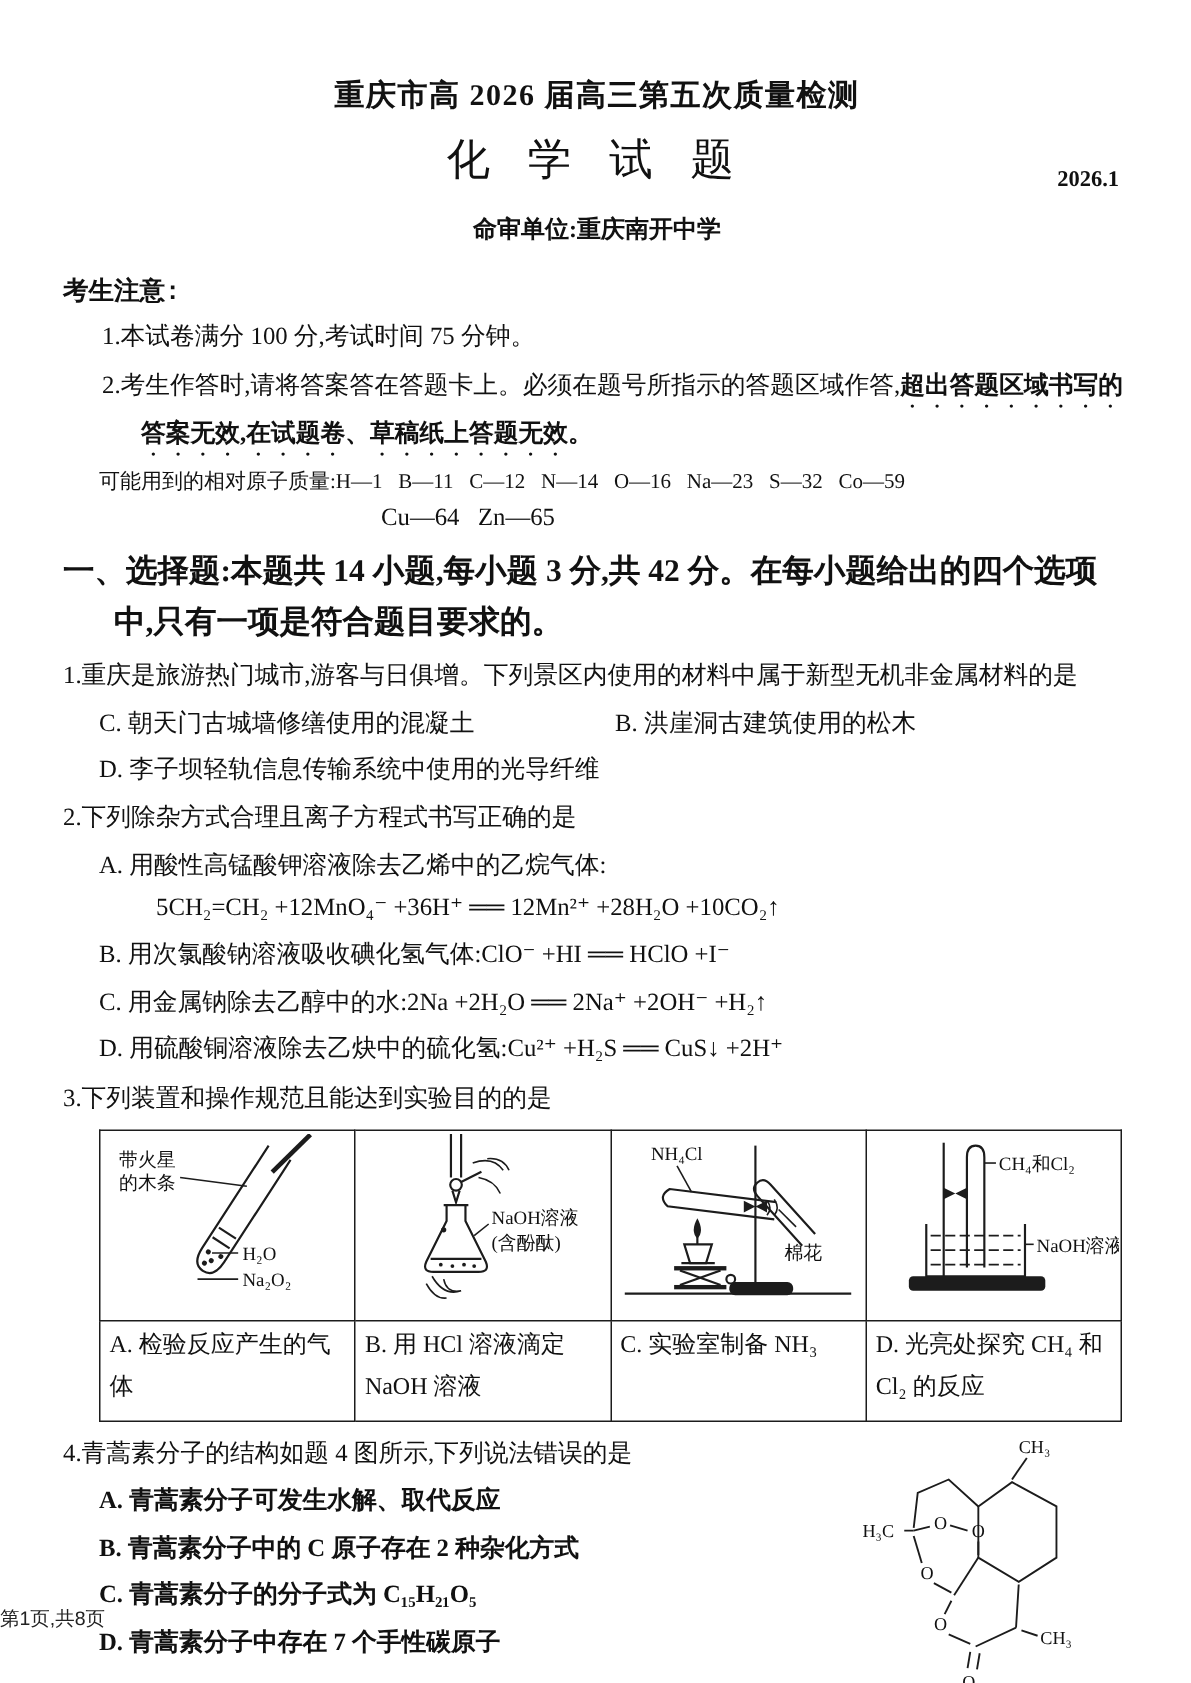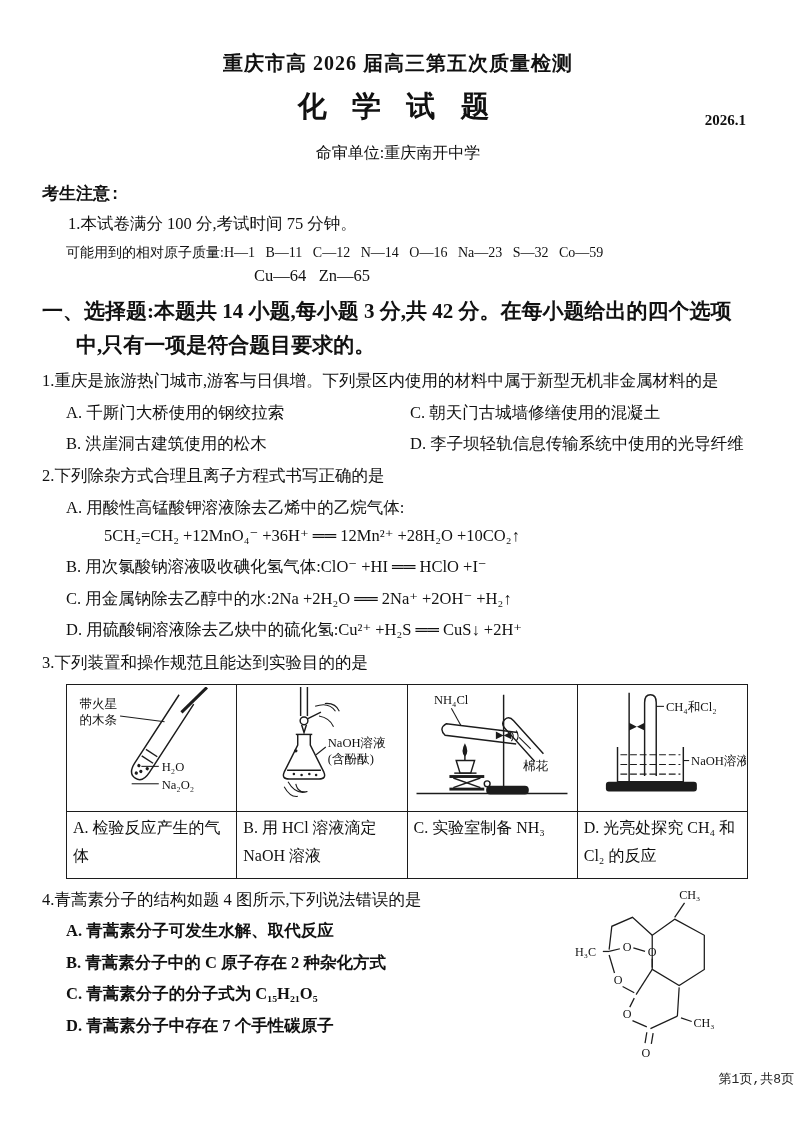--- a/index.html
+++ b/index.html
@@ -4,23 +4,23 @@
 <style>
   html,body{margin:0;padding:0;background:#ffffff;}
   .page{
     width:794px;height:1122px;background:#fff;position:relative;
     box-sizing:border-box;padding:50px 40px 0 42px;
     font-family:"Liberation Serif","DejaVu Serif",serif;color:#111;border-radius:31px;
   }
   .center{text-align:center;}
   .doc-title{font-size:20px;font-weight:bold;letter-spacing:1px;}
   .subject-row{position:relative;text-align:center;margin-top:10px;height:44px;}
-  .subject-title{font-size:29px;font-weight:bold;letter-spacing:9px;text-align:right;}
+  .subject-title{font-size:29px;font-weight:normal;letter-spacing:9px;text-align:right;}
   .exam-date{position:absolute;right:8px;bottom:2px;font-size:15px;font-weight:bold;letter-spacing:0;}
-  .issuer{text-align:center;font-weight:normal;font-size:16px;margin-top:12px;}
+  .issuer{text-align:center;font-weight:bold;font-size:16px;margin-top:12px;}
   .notice-heading{font-weight:bold;font-size:17px;margin-top:18px;font-family:Liberation Mono, monospace;}
   .notice-item{margin:5px 0 0 26px;font-size:16.5px;line-height:1.68;}
   .hang{padding-left:26px;text-indent:-26px;}
   .emph{font-weight:bold;
     -webkit-text-emphasis:filled dot;-webkit-text-emphasis-position:under left;
     text-emphasis:filled dot;text-emphasis-position:under left;}
   .pre{white-space:pre-wrap;}
   .masses{margin:4px 0 0 24px;font-size:14px;line-height:1.6;}
   .masses2{margin:2px 0 0 212px;font-size:16.5px;}
   .sec-heading{font-weight:bold;font-size:21px;line-height:1.62;margin-top:8px;padding-left:34px;text-indent:-34px;}
@@ -38,48 +38,48 @@
   .appsvg line,.appsvg path,.appsvg circle,.appsvg rect{stroke:#1c1c1c;stroke-width:1.5;fill:none;}
   .appsvg .fil{fill:#1c1c1c;stroke:none;}
   .appsvg .thick{stroke-width:3.2;}
   .appsvg .thin{stroke-width:1.1;}
   .appsvg text{fill:#111;stroke:none;font-family:"Liberation Serif","DejaVu Serif",serif;font-size:13px;}
   .q4-wrap{position:relative;min-height:212px;margin-top:8px;}
   .q4-opts{max-width:500px;font-weight:bold;}
   .molecule-box{position:absolute;right:-12px;top:-2px;width:206px;text-align:center;}
   .molsvg line,.molsvg path{stroke:#1c1c1c;stroke-width:1.4;fill:none;}
   .molsvg text{fill:#111;stroke:none;font-family:"Liberation Serif","DejaVu Serif",serif;font-size:13.5px;}
-  .footer{position:absolute;left:0;bottom:34px;width:100%;text-align:right;
-    font-family:Liberation Mono, monospace;font-size:13px;color:#222;}
+  .footer{position:absolute;left:0;bottom:34px;width:100%;text-align:left;
+    font-family:Liberation Sans, sans-serif;font-size:13px;color:#222;}
 </style>
 </head>
 <body>
 
 <div class="page">
 
   <div class="doc-title center">重庆市高 2026 届高三第五次质量检测</div>
 
   <div class="subject-row">
     <span class="subject-title">化 学 试 题</span>
     <span class="exam-date">2026.1</span>
   </div>
 
   <div class="issuer">命审单位:重庆南开中学</div>
 
   <div class="notice-heading">考生注意:</div>
   <div class="notice-item">1.本试卷满分 100 分,考试时间 75 分钟。</div>
+  <div class="notice-item hang"><span>2.考生作答时,请将答案答在答题卡上。必须在题号所指示的答题区域作答,</span><span class="emph">超出答题区域书写的答案无效,在试题卷、草稿纸上答题无效。</span></div>
   <div class="masses pre">可能用到的相对原子质量:H—1   B—11   C—12   N—14   O—16   Na—23   S—32   Co—59</div>
   <div class="masses2 pre">Cu—64   Zn—65</div>
 
   <div class="sec-heading">一、选择题:本题共 14 小题,每小题 3 分,共 42 分。在每小题给出的四个选项中,只有一项是符合题目要求的。</div>
 
   <div class="q">
     <div class="q-stem">1.重庆是旅游热门城市,游客与日俱增。下列景区内使用的材料中属于新型无机非金属材料的是</div>
     <div class="opts2col">
-      <div class="opt">A. 千厮门大桥使用的钢绞拉索</div>
       <div class="opt">C. 朝天门古城墙修缮使用的混凝土</div>
       <div class="opt">B. 洪崖洞古建筑使用的松木</div>
       <div class="opt">D. 李子坝轻轨信息传输系统中使用的光导纤维</div>
     </div>
   </div>
 
   <div class="q">
     <div class="q-stem">2.下列除杂方式合理且离子方程式书写正确的是</div>
     <div class="opt-line">A. 用酸性高锰酸钾溶液除去乙烯中的乙烷气体:</div>
     <div class="eq-line">5CH₂=CH₂ +12MnO₄⁻ +36H⁺ ══ 12Mn²⁺ +28H₂O +10CO₂↑</div>

